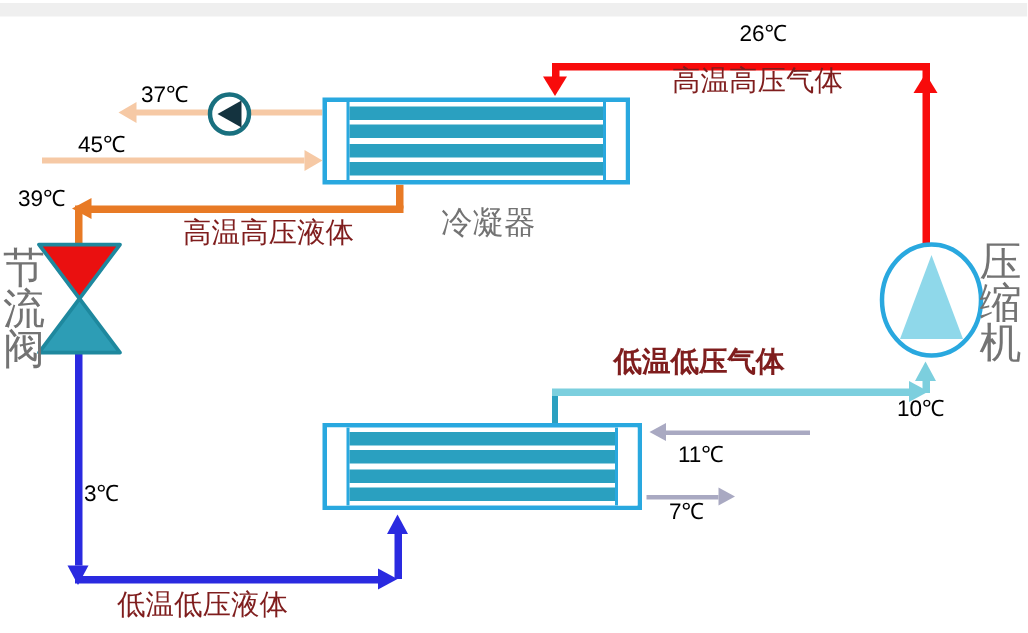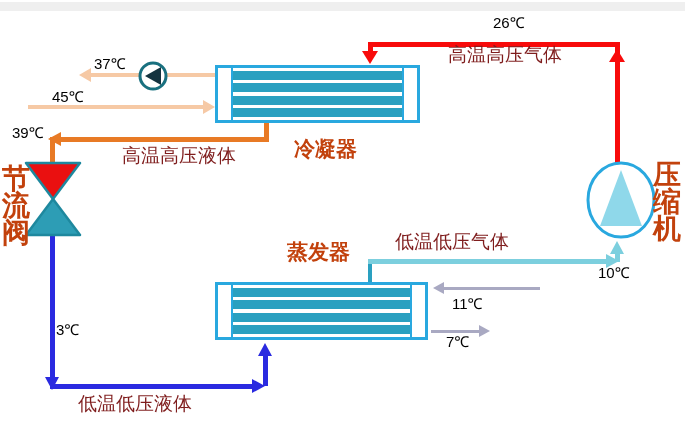--- a/index.html
+++ b/index.html
@@ -12,21 +12,21 @@
   .temp{
     position:absolute;font-family:"Liberation Sans",sans-serif;
     font-size:15px;color:#000;white-space:nowrap;line-height:1.1;
   }
   .flowlbl{
     position:absolute;font-family:"Liberation Serif",serif;
     font-size:19px;color:#7f1d1d;white-space:nowrap;line-height:1.05;
   }
   .devlbl{
     position:absolute;font-family:"Liberation Sans",sans-serif;
-    font-size:21px;font-weight:bold;color:#c2410c;white-space:nowrap;line-height:1.05;
+    font-size:21px;font-weight:normal;color:#737373;white-space:nowrap;line-height:1.05;
   }
   .devlbl-vert{
     white-space:normal;word-break:break-all;width:24px;
     line-height:27px;text-align:center;font-size:28px;
   }
   .hx{
     position:absolute;background:#fff;
     border:3px solid var(--hx-border,#29a8df);
     display:flex;box-sizing:border-box;
   }
@@ -120,21 +120,20 @@
   <div class="temp" style="left:94px;top:56px;">37℃</div>
   <div class="temp" style="left:52px;top:89px;">45℃</div>
   <div class="temp" style="left:12px;top:125px;">39℃</div>
   <div class="temp" style="left:56px;top:322px;">3℃</div>
   <div class="temp" style="left:598px;top:265px;">10℃</div>
   <div class="temp" style="left:452px;top:296px;">11℃</div>
   <div class="temp" style="left:446px;top:334px;">7℃</div>
 
   <div class="flowlbl" style="left:448px;top:45px;">高温高压气体</div>
   <div class="flowlbl" style="left:108px;top:146px;margin-left:14px;">高温高压液体</div>
-  <div class="flowlbl" style="left:395px;top:232px;">低温低压气体</div>
+  <div class="flowlbl" style="left:409px;top:232px;font-weight:bold;">低温低压气体</div>
   <div class="flowlbl" style="left:78px;top:394px;">低温低压液体</div>
 
   <div class="devlbl" style="left:294px;top:138px;">冷凝器</div>
-  <div class="devlbl" style="left:287px;top:241px;">蒸发器</div>
   <div class="devlbl devlbl-vert" style="left:653px;top:161px;">压缩机</div>
   <div class="devlbl devlbl-vert" style="left:2px;top:165px;">节流阀</div>
 
 </div>
 
 </body></html>

